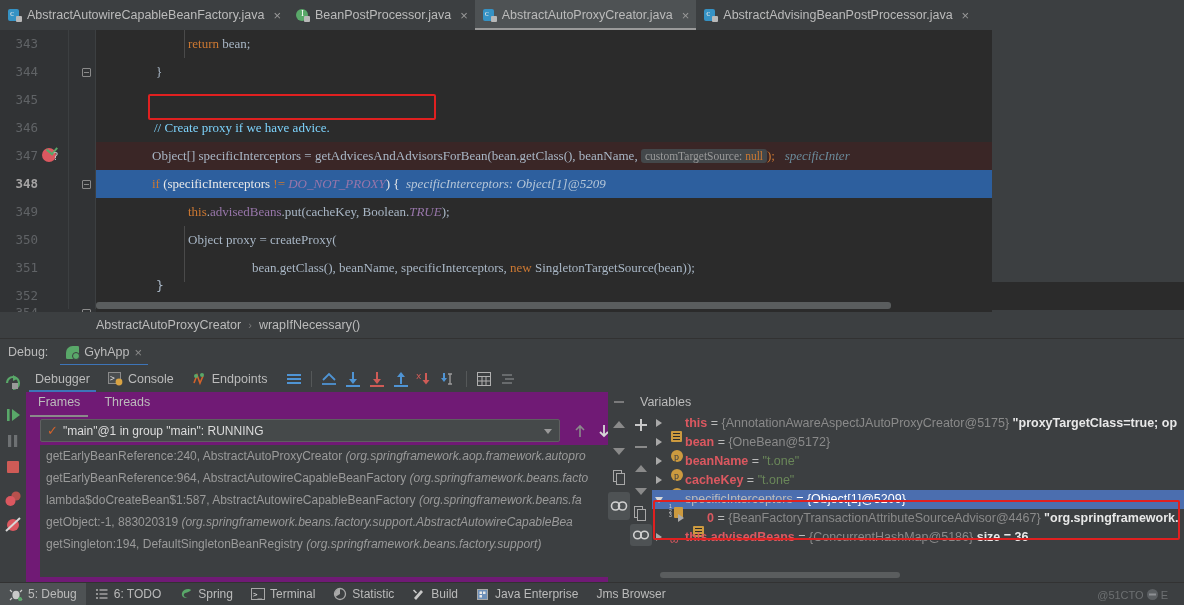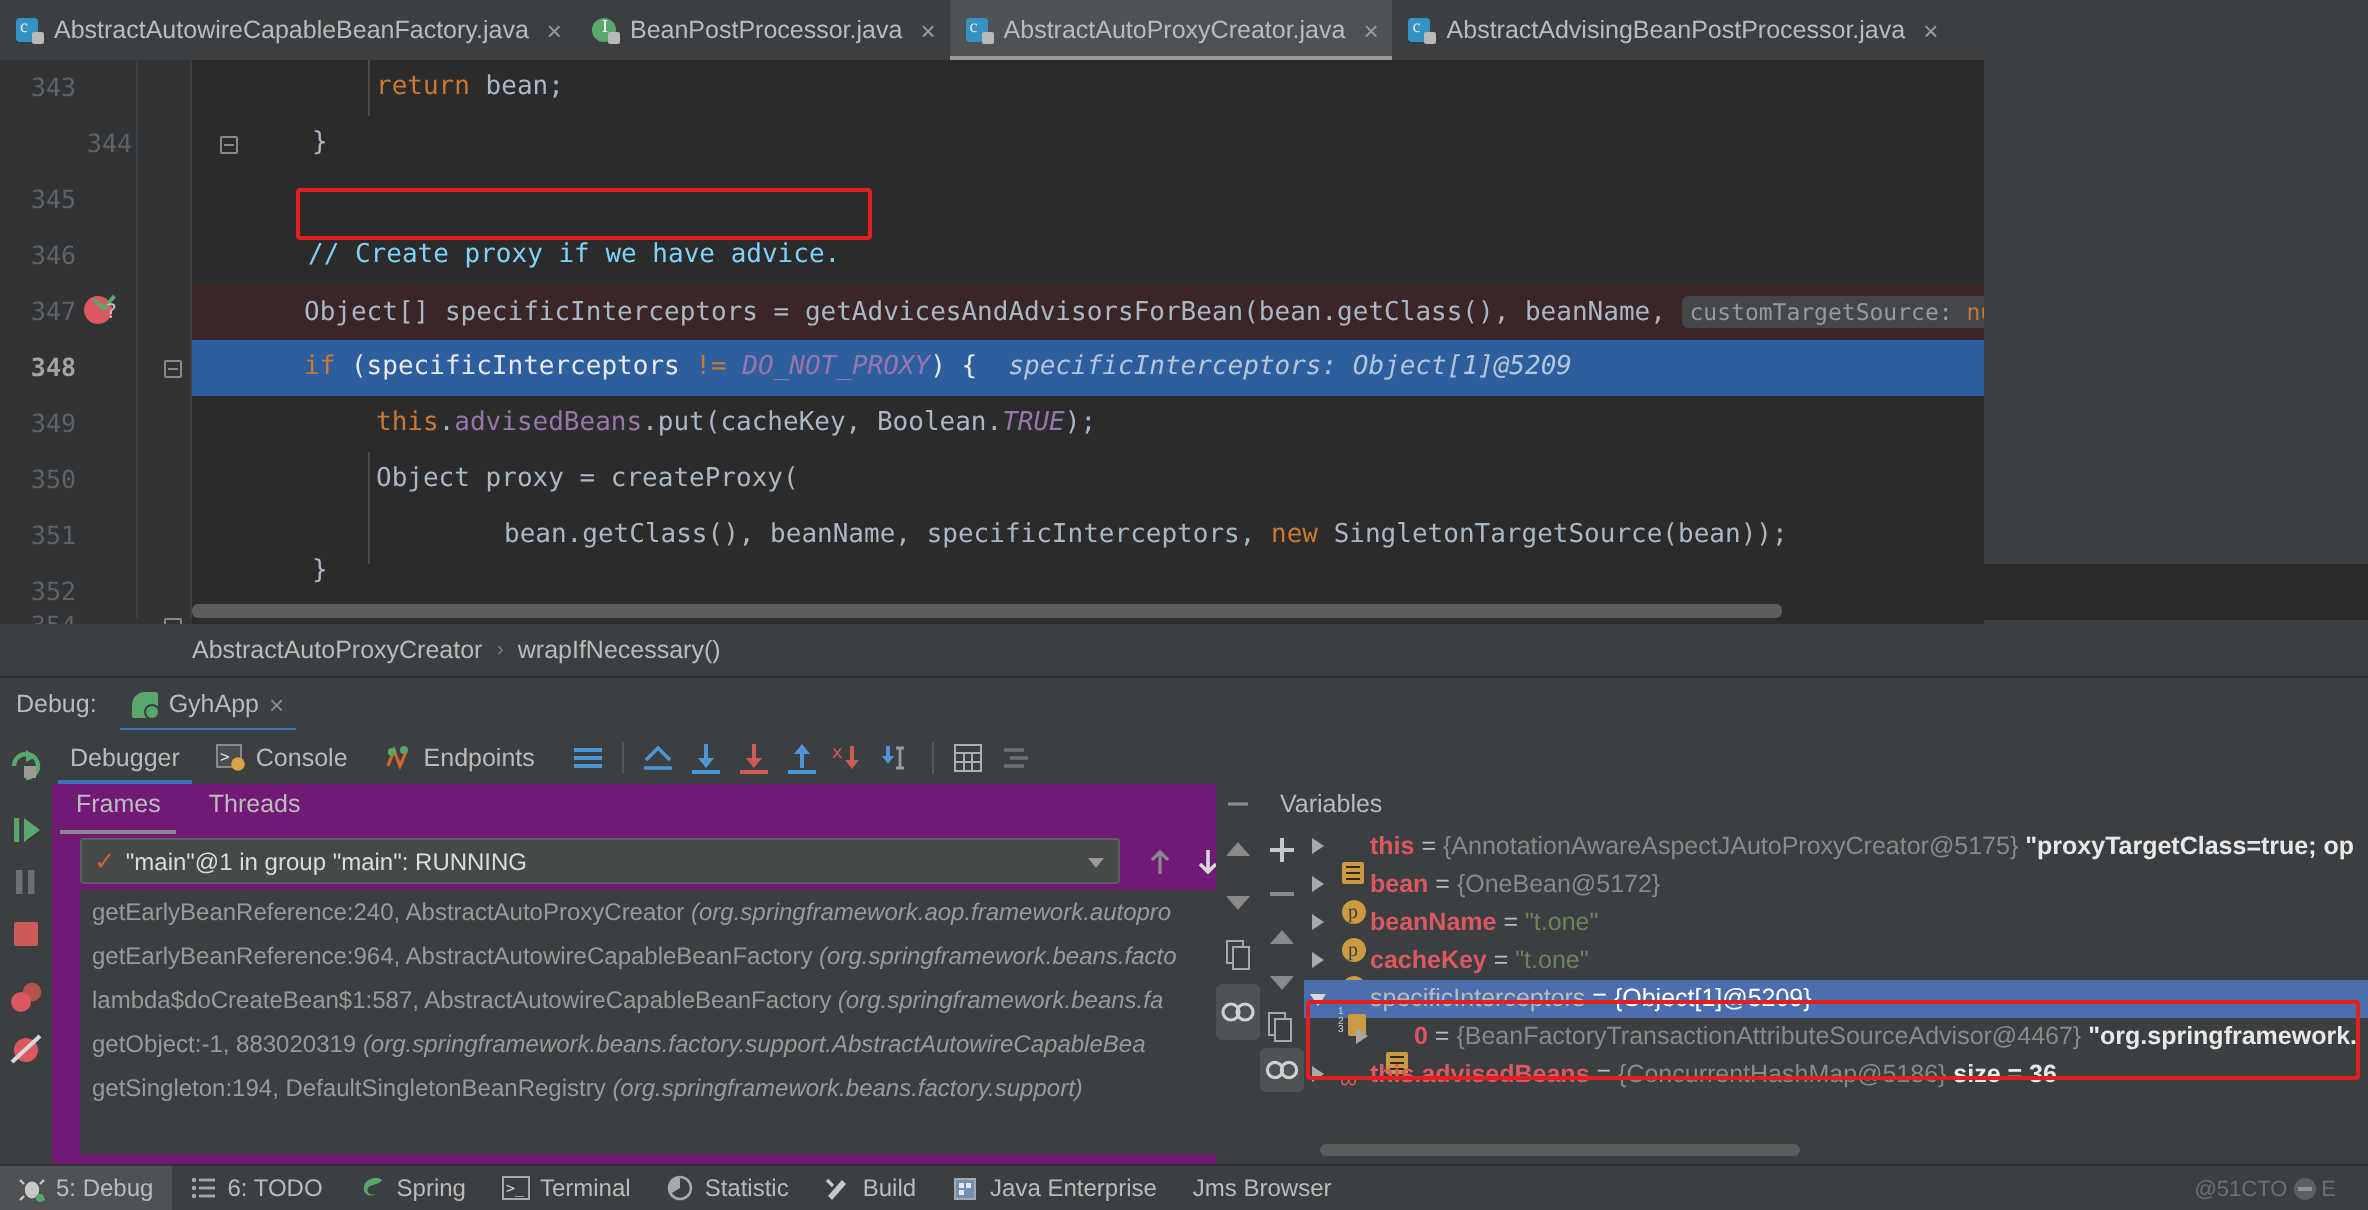--- a/index.html
+++ b/index.html
@@ -85,21 +85,21 @@
   .bp .tick {
     position: absolute; left: 6px; top: -3px; width: 8px; height: 9px;
     border-right: 2px solid #59a869; border-bottom: 2px solid #59a869;
     transform: rotate(40deg);
   }
   .bp .qm { position: absolute; left: 11px; top: 3px; font-size: 10px; color: #c7c7c7;
             font-family: "DejaVu Sans", sans-serif; }
   .vline {
     position: absolute; top: 0; width: 1px; height: 282px; background: #3c3f41;
   }
-  .codearea { position: absolute; left: 96px; top: 0; right: 0; height: 282px; }
+  .codearea { position: absolute; left: 96px; top: 0; right: 0; height: 282px; font-family: Liberation Serif, serif; }
   .cline {
     position: absolute; left: 0; height: 28px; line-height: 28px;
     white-space: pre; color: #a9b7c6; width: 1200px;
   }
   .row-hl-red { position: absolute; left: 0; width: 1088px; height: 28px; background: #3a2626; }
   .row-hl-blue { position: absolute; left: 0; width: 1184px; height: 28px; background: #2d5f9e; }
   .indentguide { position: absolute; width: 1px; background: #4a4a4a; }
 
   .kw { color: #cc7832; }
   .fld { color: #9876aa; }
@@ -348,21 +348,21 @@
 
 <div class="editor">
 
   <div class="row-hl-red" style="top:112px;"></div>
   <div class="row-hl-blue" style="top:140px;"></div>
 
   <div class="gutter">
     <div class="gutterline" style="top:0px;">
           <span class="num">343</span>
         </div>
-    <div class="gutterline" style="top:28px;margin-left:28px;">
+    <div class="gutterline" style="top:28px;">
           <span class="num">344</span>
           <span class="foldmark"></span>
         </div>
     <div class="gutterline" style="top:56px;">
           <span class="num">345</span>
         </div>
     <div class="gutterline" style="top:84px;">
           <span class="num">346</span>
         </div>
     <div class="gutterline" style="top:112px;">

